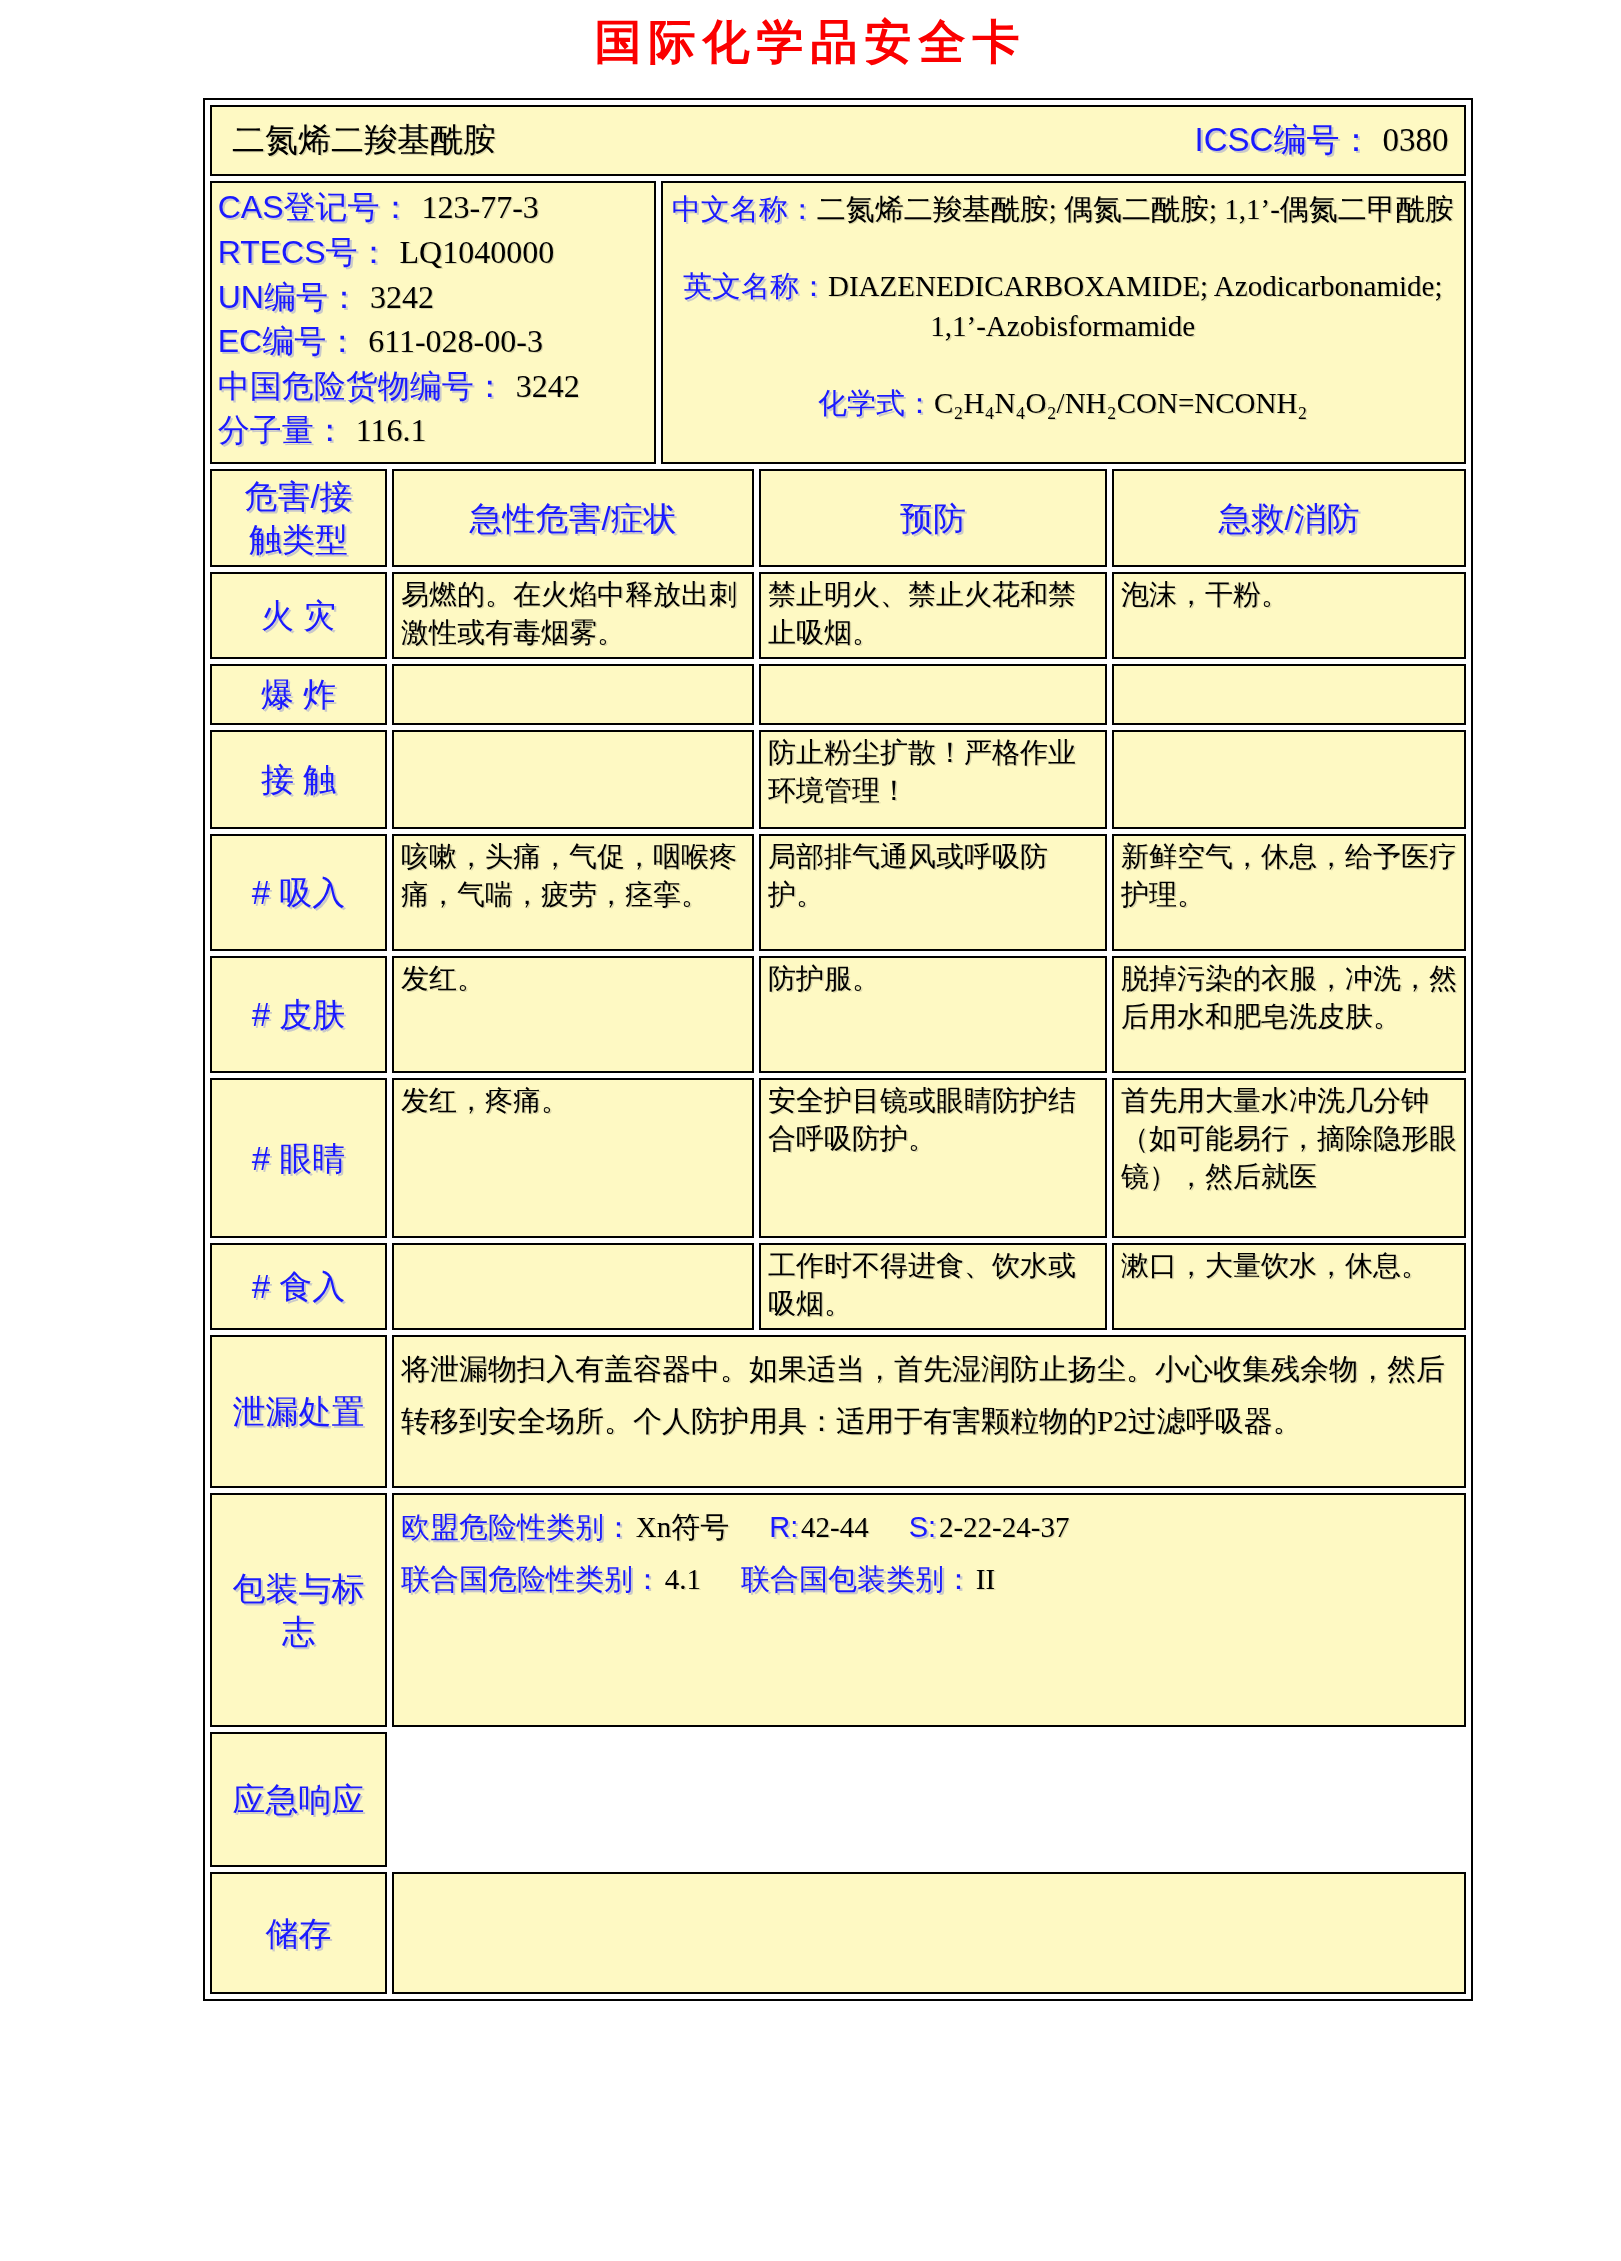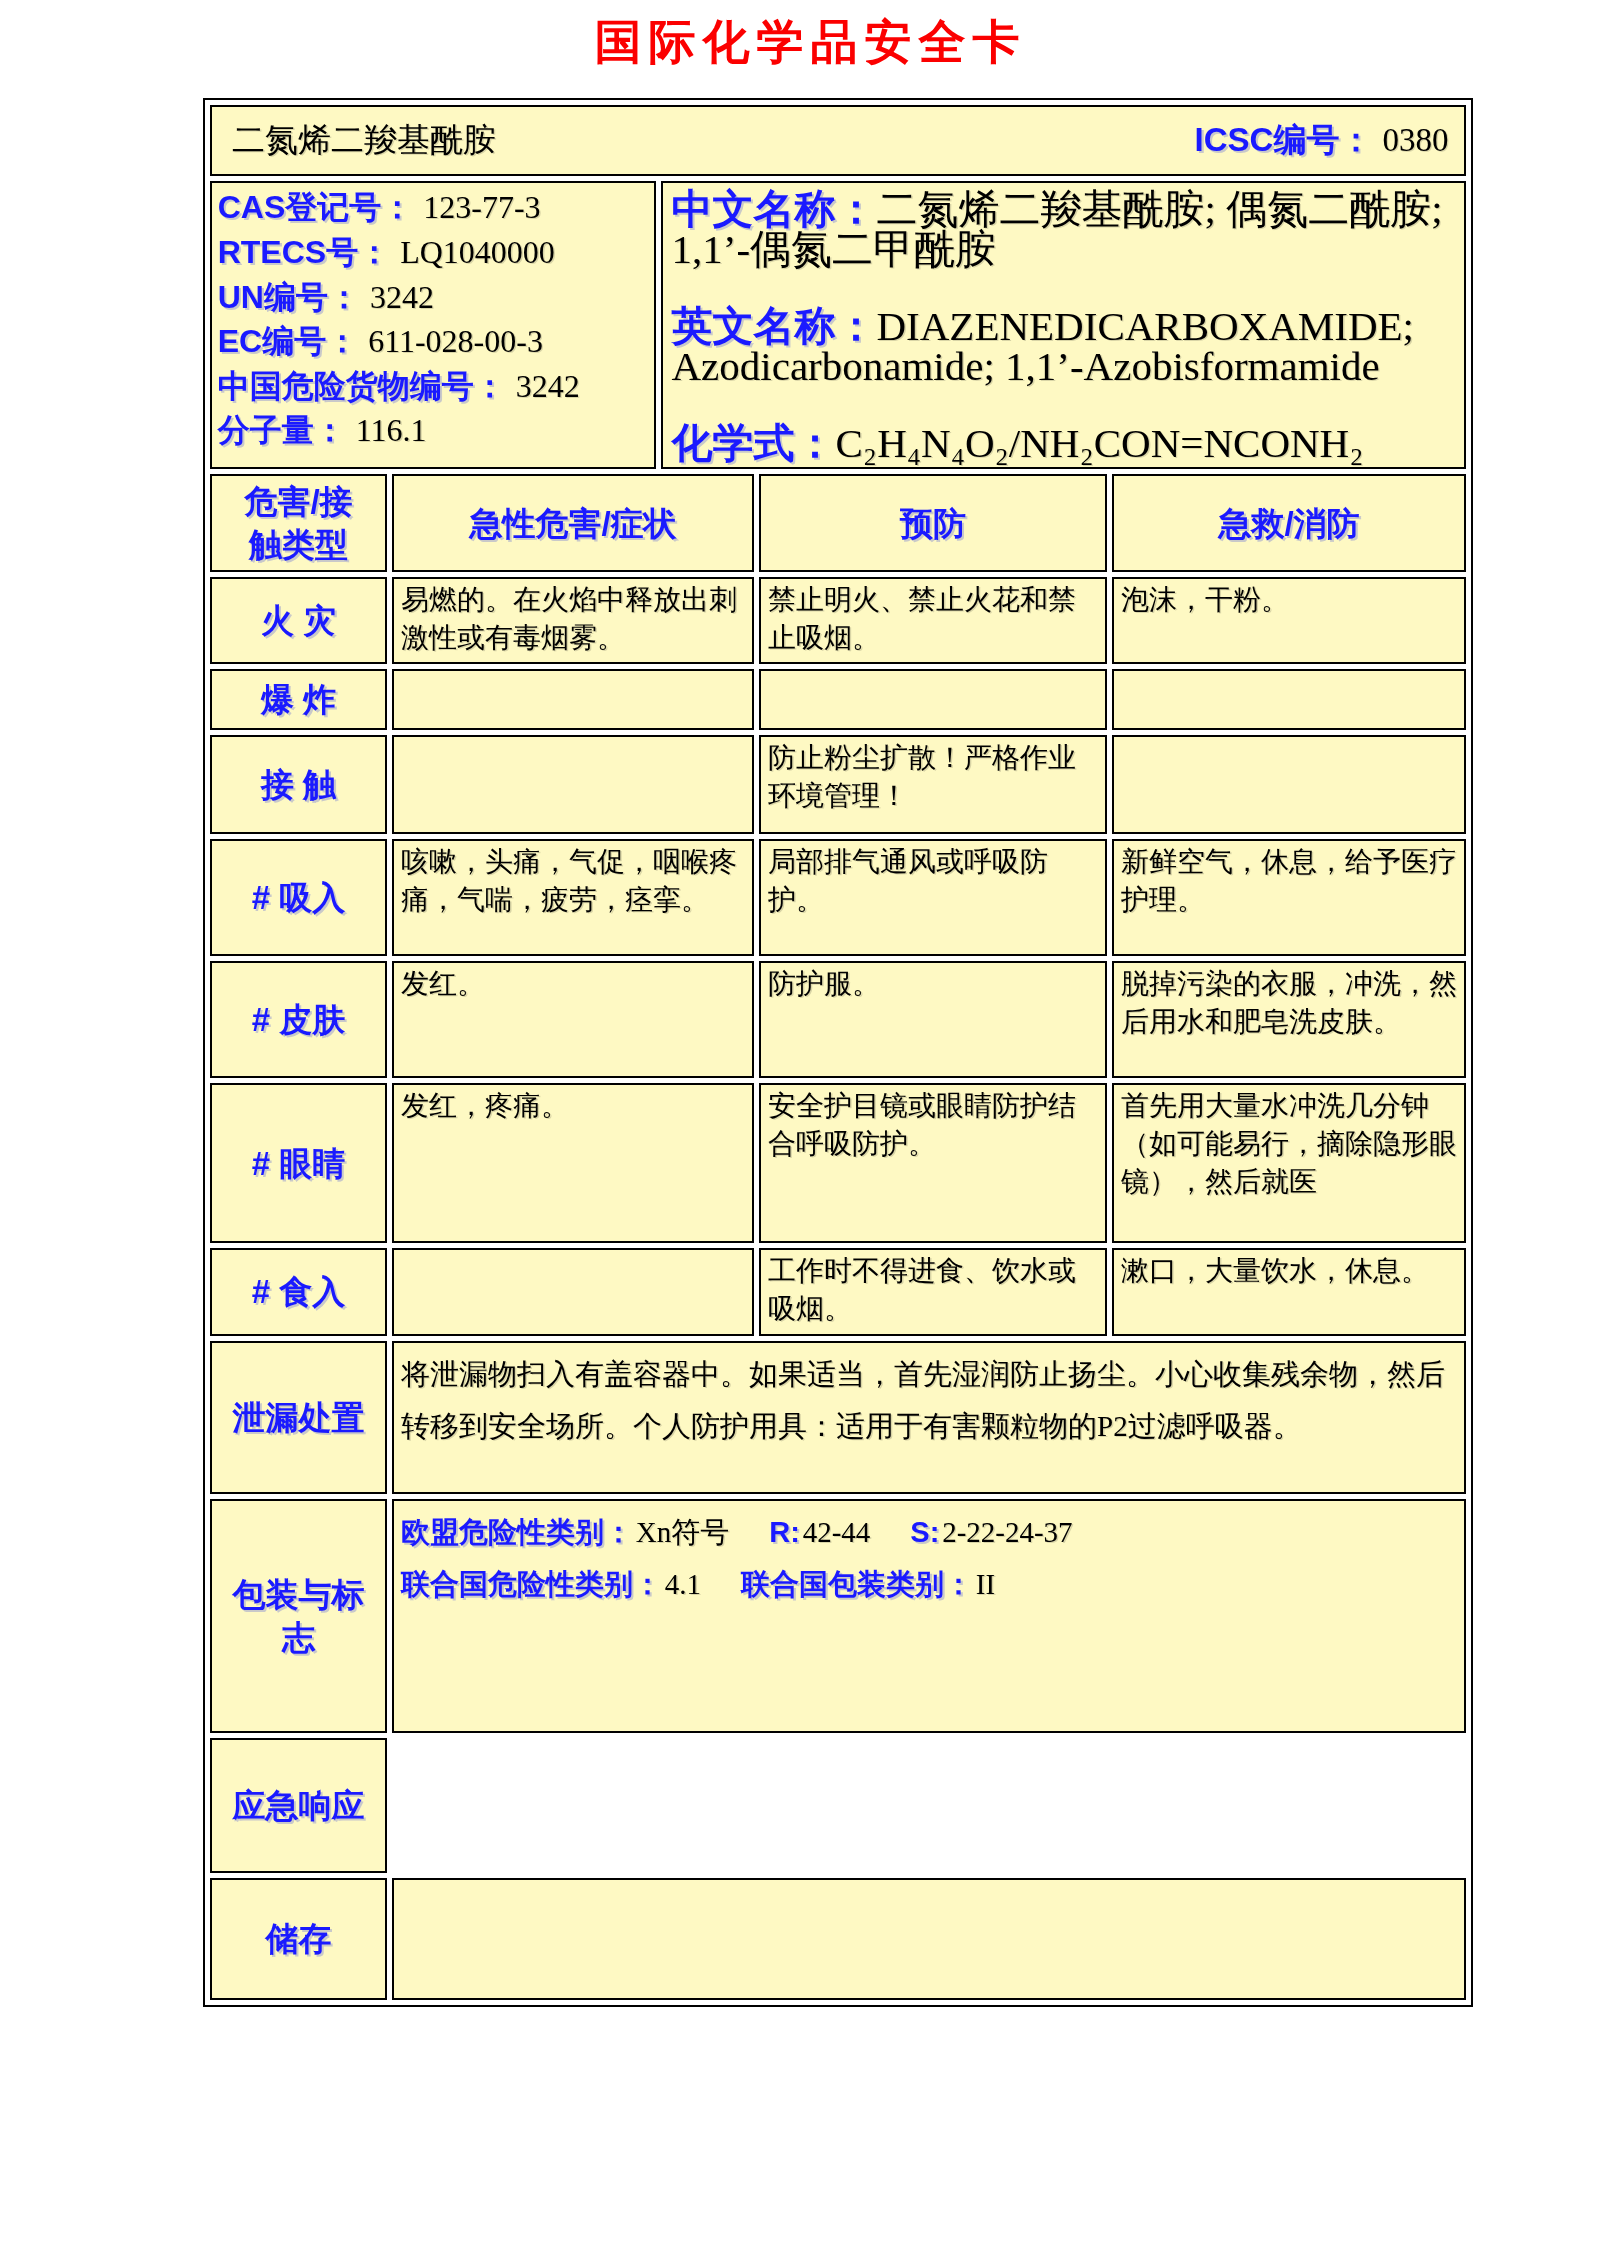--- a/index.html
+++ b/index.html
@@ -55,21 +55,21 @@
   .r-skin { min-height: 117px; }
   .r-eye  { min-height: 160px; }
   .r-ing  { min-height: 85px; }
   .r-spill{ min-height: 153px; }
   .r-pack { min-height: 234px; }
   .r-emer { min-height: 135px; }
   .r-stor { min-height: 122px; }
   
   .lbl {
     color: #1a1aff;
-    font-weight: bold;
+    font-weight: normal;
     font-family: "Liberation Sans", "DejaVu Sans", sans-serif;
     text-shadow: 2.1px 2.1px 0 #c9c9c9;
   }
   .val {
     color: #000;
     font-family: "Liberation Serif", "DejaVu Serif", "DejaVu Sans", serif;
     text-shadow: 1.4px 1.4px 0 rgba(0,0,0,0.15);
   }
   .namecell {
     display: flex;
@@ -77,21 +77,21 @@
     justify-content: space-between;
     padding: 0 15.6px 0 20px;
     font-size: 33px;
   }
   .icsc { white-space: nowrap; }
   .icsc .val { margin-left: 10px; }
   .ids-cell { padding: 7px 5.7px 4.3px 5.7px; }
   .id-line { font-size: 32px; line-height: 34px; margin-bottom: 10.6px; white-space: nowrap; }
   .id-line .val { margin-left: 10px; }
   .names-cell { padding: 5.7px 10px 4.3px 8.5px; }
-  .names-cell .para { font-size: 41px; line-height: 40px; margin-bottom: 37px; }
+  .names-cell .para { font-size: 29px; line-height: 40px; margin-bottom: 37px; text-align: center; }
   .names-cell .para:last-child { margin-bottom: 0; }
   .hd-cell {
     display: flex; align-items: center; justify-content: center;
     text-align: center;
     font-size: 33px; line-height: 43px;
     padding: 2.8px 17px;
   }
   .hd-cell .lbl { display: block; }
   .rowlabel {
     display: flex; align-items: center; justify-content: center;

